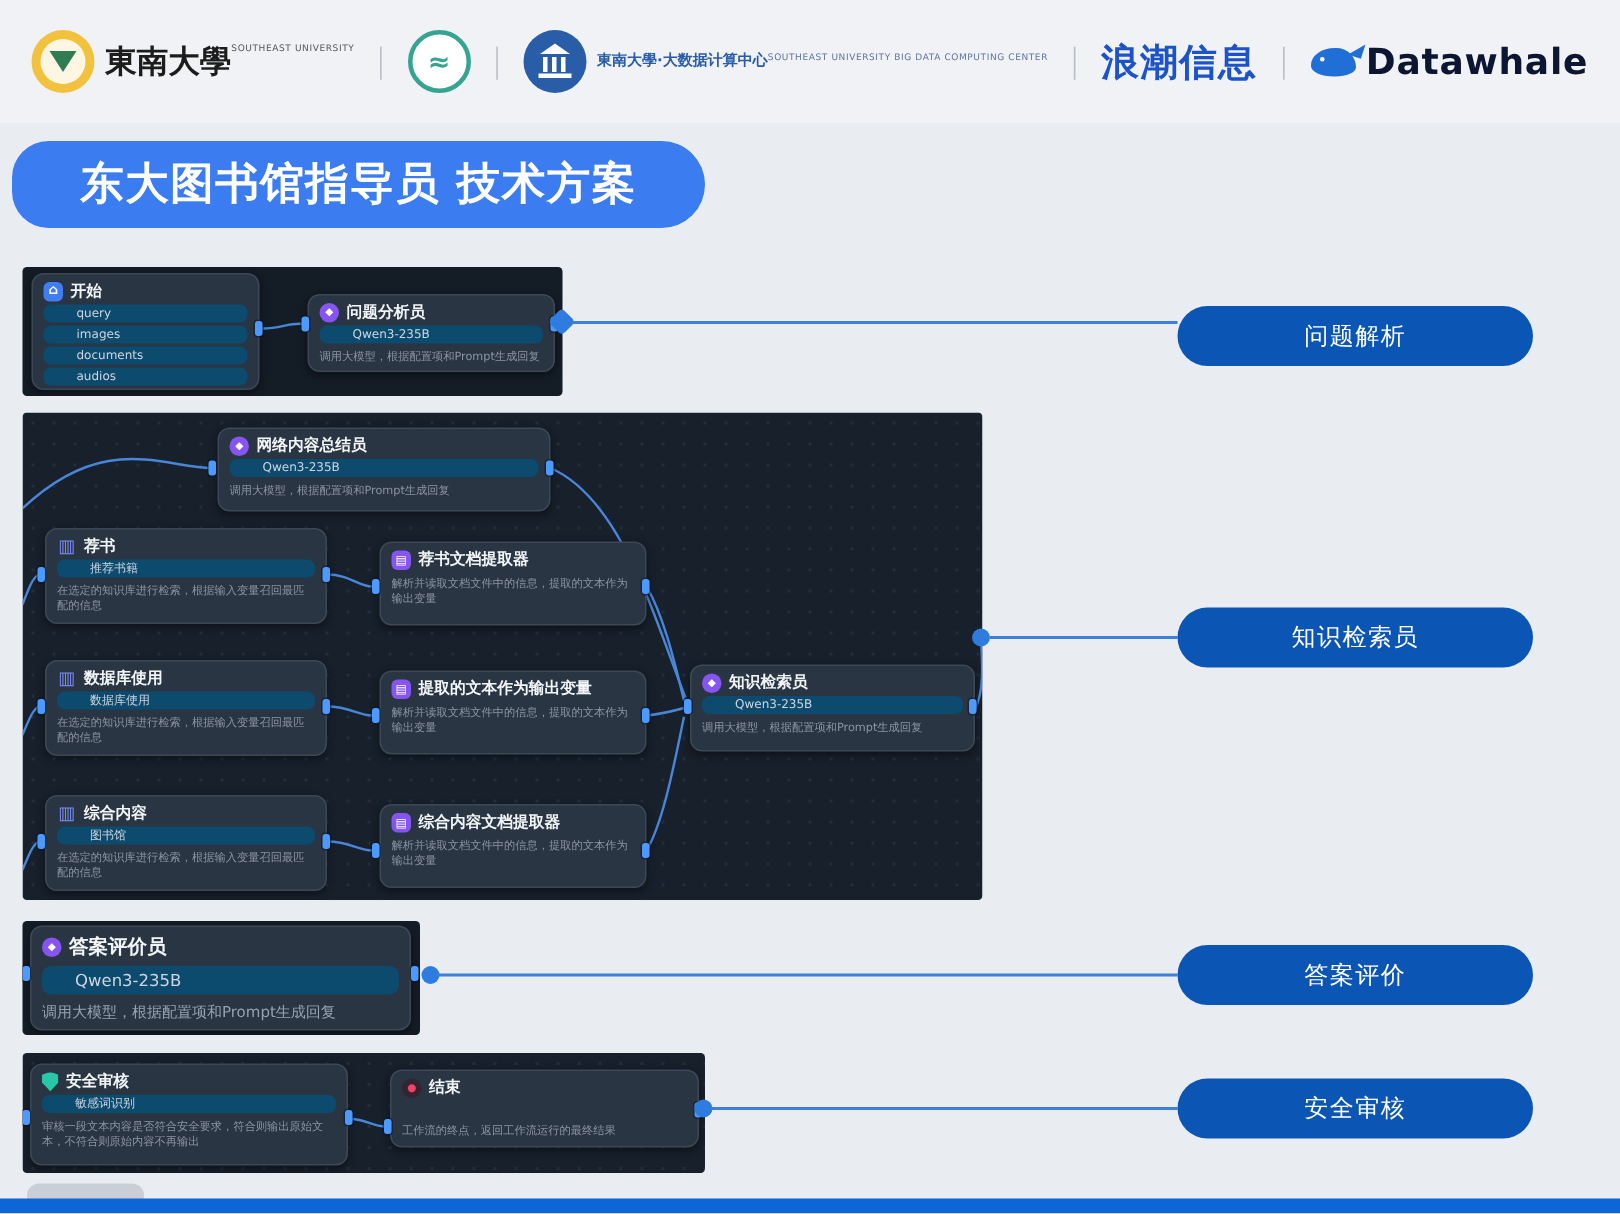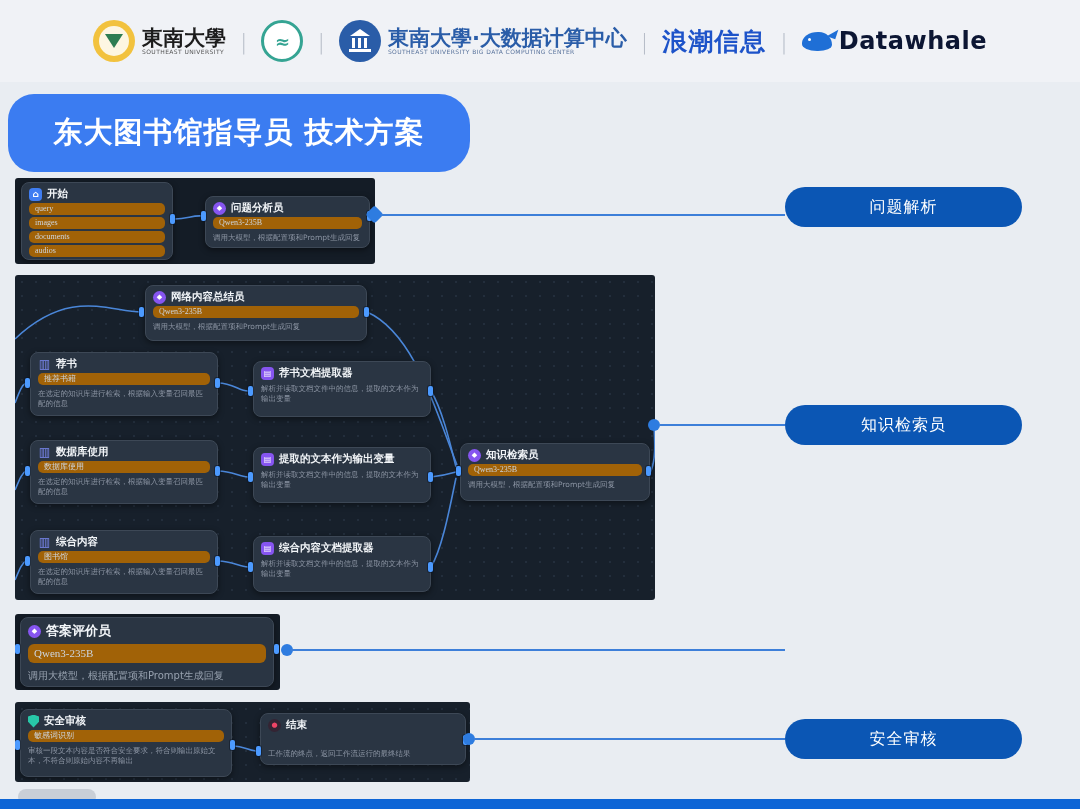--- a/index.html
+++ b/index.html
@@ -3,55 +3,55 @@
 <meta charset="utf-8">
 <style>
   html,body{margin:0;padding:0;background:#dfe3e9;}
   .stage{position:relative;width:1080px;height:809px;background:#e9edf2;overflow:hidden;
          font-family:"DejaVu Sans","Liberation Sans",sans-serif;margin:0 auto;}
 
   
   .header{position:absolute;left:0;top:0;width:1080px;height:82px;background:#f0f2f6;
           display:flex;align-items:center;justify-content:center;gap:12px;}
   .lg{display:flex;align-items:center;gap:7px;}
-  .lg-col{display:flex;flex-direction:column;line-height:1.05;}
+  .lg-col{display:flex;line-height:1.05;}
   .cn-serif{font-family:"DejaVu Serif","Liberation Serif",serif;font-weight:bold;}
   .sub-en{font-size:6px;letter-spacing:.4px;color:#555;}
   .divider{color:#b7bdc8;font-size:22px;font-weight:200;margin:0 2px;}
   .logo-seu{width:42px;height:42px;border-radius:50%;background:#f2c23e;display:flex;align-items:center;justify-content:center;}
   .logo-seu .inner{width:30px;height:30px;border-radius:50%;background:#fdf6e2;display:flex;align-items:center;justify-content:center;}
   .logo-seu .tri{width:0;height:0;border-left:9px solid transparent;border-right:9px solid transparent;border-top:14px solid #2e7d52;}
   .logo-ncee{width:42px;height:42px;border-radius:50%;background:#fff;border:3px solid #35a493;
              display:flex;align-items:center;justify-content:center;color:#35a493;font-size:18px;font-weight:bold;box-sizing:border-box;}
   .logo-bdcc{width:42px;height:42px;border-radius:50%;background:#2a5da8;position:relative;}
   .logo-bdcc .roof{position:absolute;left:11px;top:9px;width:0;height:0;border-left:10px solid transparent;border-right:10px solid transparent;border-bottom:7px solid #fff;}
   .logo-bdcc .col{position:absolute;top:18px;width:3px;height:10px;background:#fff;}
   .logo-bdcc .base{position:absolute;left:10px;top:29px;width:22px;height:3px;background:#fff;}
   .whale{position:relative;width:30px;height:19px;background:#1f6fd6;border-radius:55% 45% 48% 52% / 62% 70% 34% 38%;}
   .whale .tail{position:absolute;right:-5px;top:-4px;width:0;height:0;border-left:9px solid transparent;border-bottom:10px solid #1f6fd6;transform:rotate(18deg);}
   .whale .eye{position:absolute;left:6px;top:6px;width:3px;height:3px;border-radius:50%;background:#fff;}
   .inspur-txt{font-size:25px;font-weight:900;color:#1d53c9;letter-spacing:1px;}
   .dw-txt{font-size:24px;font-weight:800;color:#0c1633;letter-spacing:.5px;}
 
   
-  .banner{position:absolute;left:8px;top:94px;width:462px;height:78px;background:#3b7cf1;
+  .banner{position:absolute;left:8px;top:94px;width:462px;height:58px;background:#3b7cf1;
           border-radius:26px 31px 31px 26px;display:flex;align-items:center;justify-content:center;
           color:#fff;font-size:29px;font-weight:bold;letter-spacing:1px;}
 
   
   .panel{position:absolute;background:#141c26;border-radius:3px;overflow:hidden;}
   .panel.grid{background-color:#17202b;background-image:radial-gradient(#232e3c 1px,transparent 1.2px);background-size:14px 14px;}
   .edges{position:absolute;left:0;top:0;pointer-events:none;}
   .edges path{fill:none;stroke:#4a86d8;stroke-width:1.6;}
 
   .node{position:absolute;background:#2a3543;border:1px solid #3d4856;border-radius:8px;
         padding:4px 7px;box-sizing:border-box;overflow:hidden;box-shadow:0 2px 6px rgba(0,0,0,.45);}
   .nt{display:flex;align-items:center;gap:5px;color:#f2f5f8;font-size:10.5px;font-weight:bold;white-space:nowrap;}
-  .nf{background:#a16207;border-radius:5px;color:#cdd5de;font-size:8px;padding:1px 6px;margin-top:2px;
-      height:10px;line-height:10px;overflow:hidden;white-space:nowrap;font-family:Liberation Serif, serif;}
+  .nf{background:#0c4a6e;border-radius:5px;color:#cdd5de;font-size:8px;padding:1px 22px;margin-top:2px;
+      height:10px;line-height:10px;overflow:hidden;white-space:nowrap;}
   .nc{color:#8b94a3;font-size:7.5px;line-height:1.3;margin-top:4px;overflow:hidden;}
   .ic{width:13px;height:13px;border-radius:4px;display:inline-flex;align-items:center;justify-content:center;
       font-size:8px;color:#fff;flex:none;}
   .ic-start{background:#3f7df2;font-size:9px;}
   .ic-llm{background:#8655f0;border-radius:50%;font-size:7px;}
   .ic-doc{background:#8655f0;}
   .ic-kb{background:transparent;color:#7d8bf7;font-size:12px;width:13px;}
   .ic-shield{width:11px;height:13px;background:#28c7a8;clip-path:polygon(50% 0,100% 15%,100% 55%,50% 100%,0 55%,0 15%);border-radius:0;font-size:0;}
   .ic-end{background:#342433;border-radius:50%;color:#ef4466;font-size:7px;}
 
@@ -99,21 +99,21 @@
     <span class="divider">|</span>
     <div class="lg">
       <div class="logo-bdcc">
         <div class="roof"></div>
         <div class="col" style="left:13px;"></div>
           <div class="col" style="left:19px;"></div>
           <div class="col" style="left:25px;"></div>
         <div class="base"></div>
       </div>
       <div class="lg-col">
-        <span style="font-size:21px;font-weight:bold;color:#2a5da8;white-space:nowrap;">東南大學·大数据计算中心</span>
+        <span style="font-size:10px;font-weight:bold;color:#2a5da8;white-space:nowrap;">東南大學·大数据计算中心</span>
         <span class="sub-en" style="color:#5a749c;">SOUTHEAST UNIVERSITY  BIG DATA COMPUTING CENTER</span>
       </div>
     </div>
     <span class="divider">|</span>
     <span class="inspur-txt">浪潮信息</span>
     <span class="divider">|</span>
     <div class="lg">
       <div class="whale">
           <div class="tail"></div>
           <div class="eye"></div>
@@ -147,21 +147,21 @@
       </div>
       <div class="nf">Qwen3-235B</div>
       <div class="nc">调用大模型，根据配置项和Prompt生成回复</div>
     </div>
     <span class="port" style="left:155px;top:36px;"></span>
     <span class="port" style="left:186px;top:33px;"></span>
     <span class="port" style="left:352px;top:33px;"></span>
   </div>
   <div class="cdiamond" style="left:368px;top:208px;"></div>
   <div class="wire" style="left:381px;top:214px;width:404px;"></div>
-  <div class="pill" style="top:187px;">问题解析</div>
+  <div class="pill" style="top:204px;">问题解析</div>
 
   <div class="panel grid" style="left:15px;top:275px;width:640px;height:325px;">
     <svg class="edges" width="640" height="325">
       <path d="M0,64 C55,12 95,37 126,37"></path>
       <path d="M352,37 C400,58 422,140 442,190"></path>
       <path d="M0,128 C5,115 7,110 11,108"></path>
       <path d="M0,215 C5,203 7,198 11,196"></path>
       <path d="M0,305 C5,293 7,288 11,286"></path>
       <path d="M203,108 C218,108 224,116 233,116"></path>
       <path d="M203,196 C218,196 224,202 233,202"></path>
@@ -269,20 +269,21 @@
         <span>答案评价员</span>
       </div>
       <div class="nf">Qwen3-235B</div>
       <div class="nc">调用大模型，根据配置项和Prompt生成回复</div>
     </div>
     <span class="port" style="left:0px;top:30px;"></span>
     <span class="port" style="left:259px;top:30px;"></span>
   </div>
   <div class="cdot" style="left:281px;top:644px;"></div>
   <div class="wire" style="left:291px;top:649px;width:494px;"></div>
+  <div class="pill" style="top:630px;">答案评价</div>
 
   <div class="panel grid" style="left:15px;top:702px;width:455px;height:80px;">
     <svg class="edges" width="455" height="80">
       <path d="M219,44 C229,44 233,49 242,49"></path>
       <path d="M452,38 L455,38"></path>
     </svg>
     <div class="node" style="left:5px;top:7px;width:212px;height:68px;">
       <div class="nt">
         <span class="ic ic-shield"></span>
         <span>安全审核</span>

